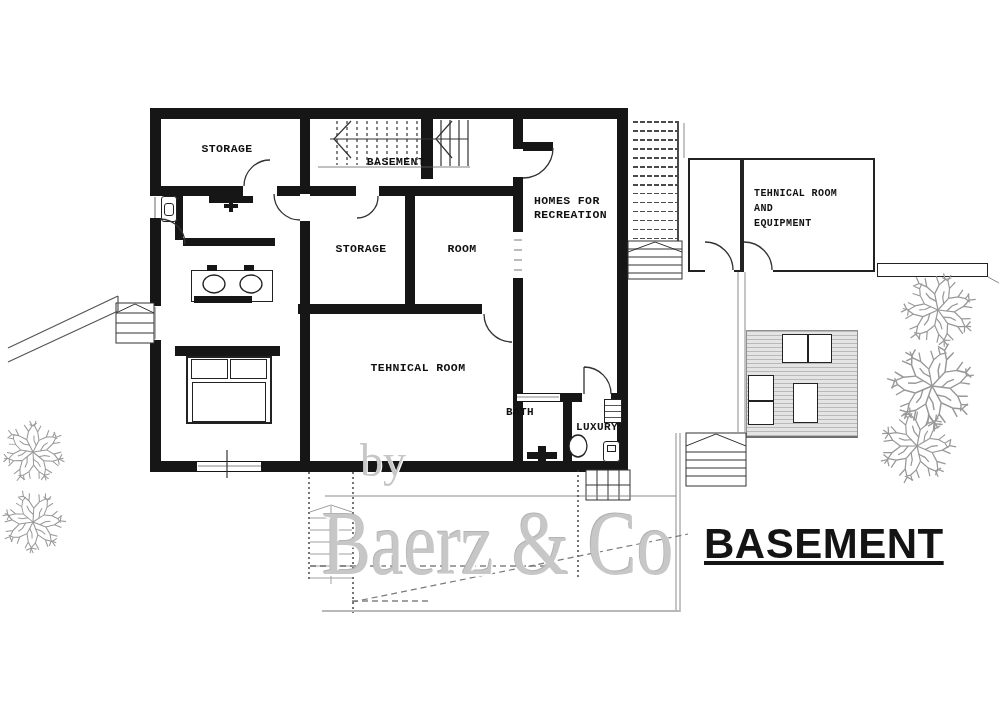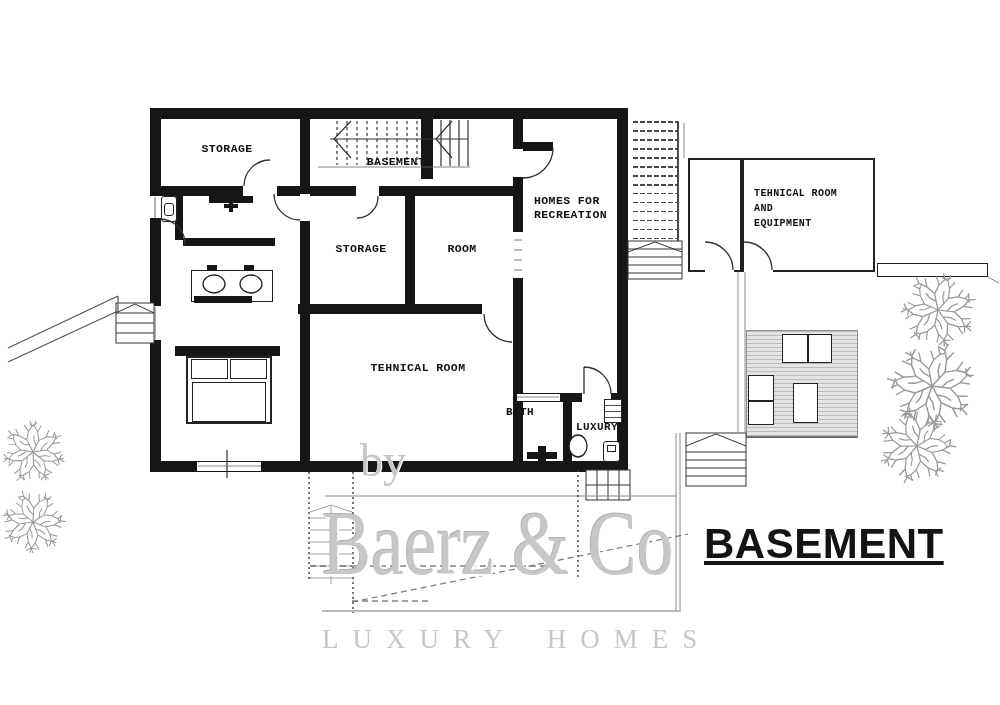--- a/index.html
+++ b/index.html
@@ -211,17 +211,16 @@
   <div class="label" style="left:418px;top:361px">TEHNICAL ROOM</div>
   <div class="label" style="left:520px;top:406px;font-size:11px">BATH</div>
   <div class="label" style="left:597px;top:421px;font-size:11px">LUXURY</div>
   <div class="label left" style="left:754px;top:186px;font-size:10px;line-height:1.5">TEHNICAL ROOM
 AND
 EQUIPMENT</div>
 
   <div class="wm wm-by">by</div>
   <div class="wm wm-brand">Baerz &amp; Co</div>
   <div class="wm-rule"></div>
-  <div class="wm wm-tagline">LUXURY HOMES</div>
 
   <div class="plan-title">BASEMENT</div>
 
 </div>
 
 </body></html>

